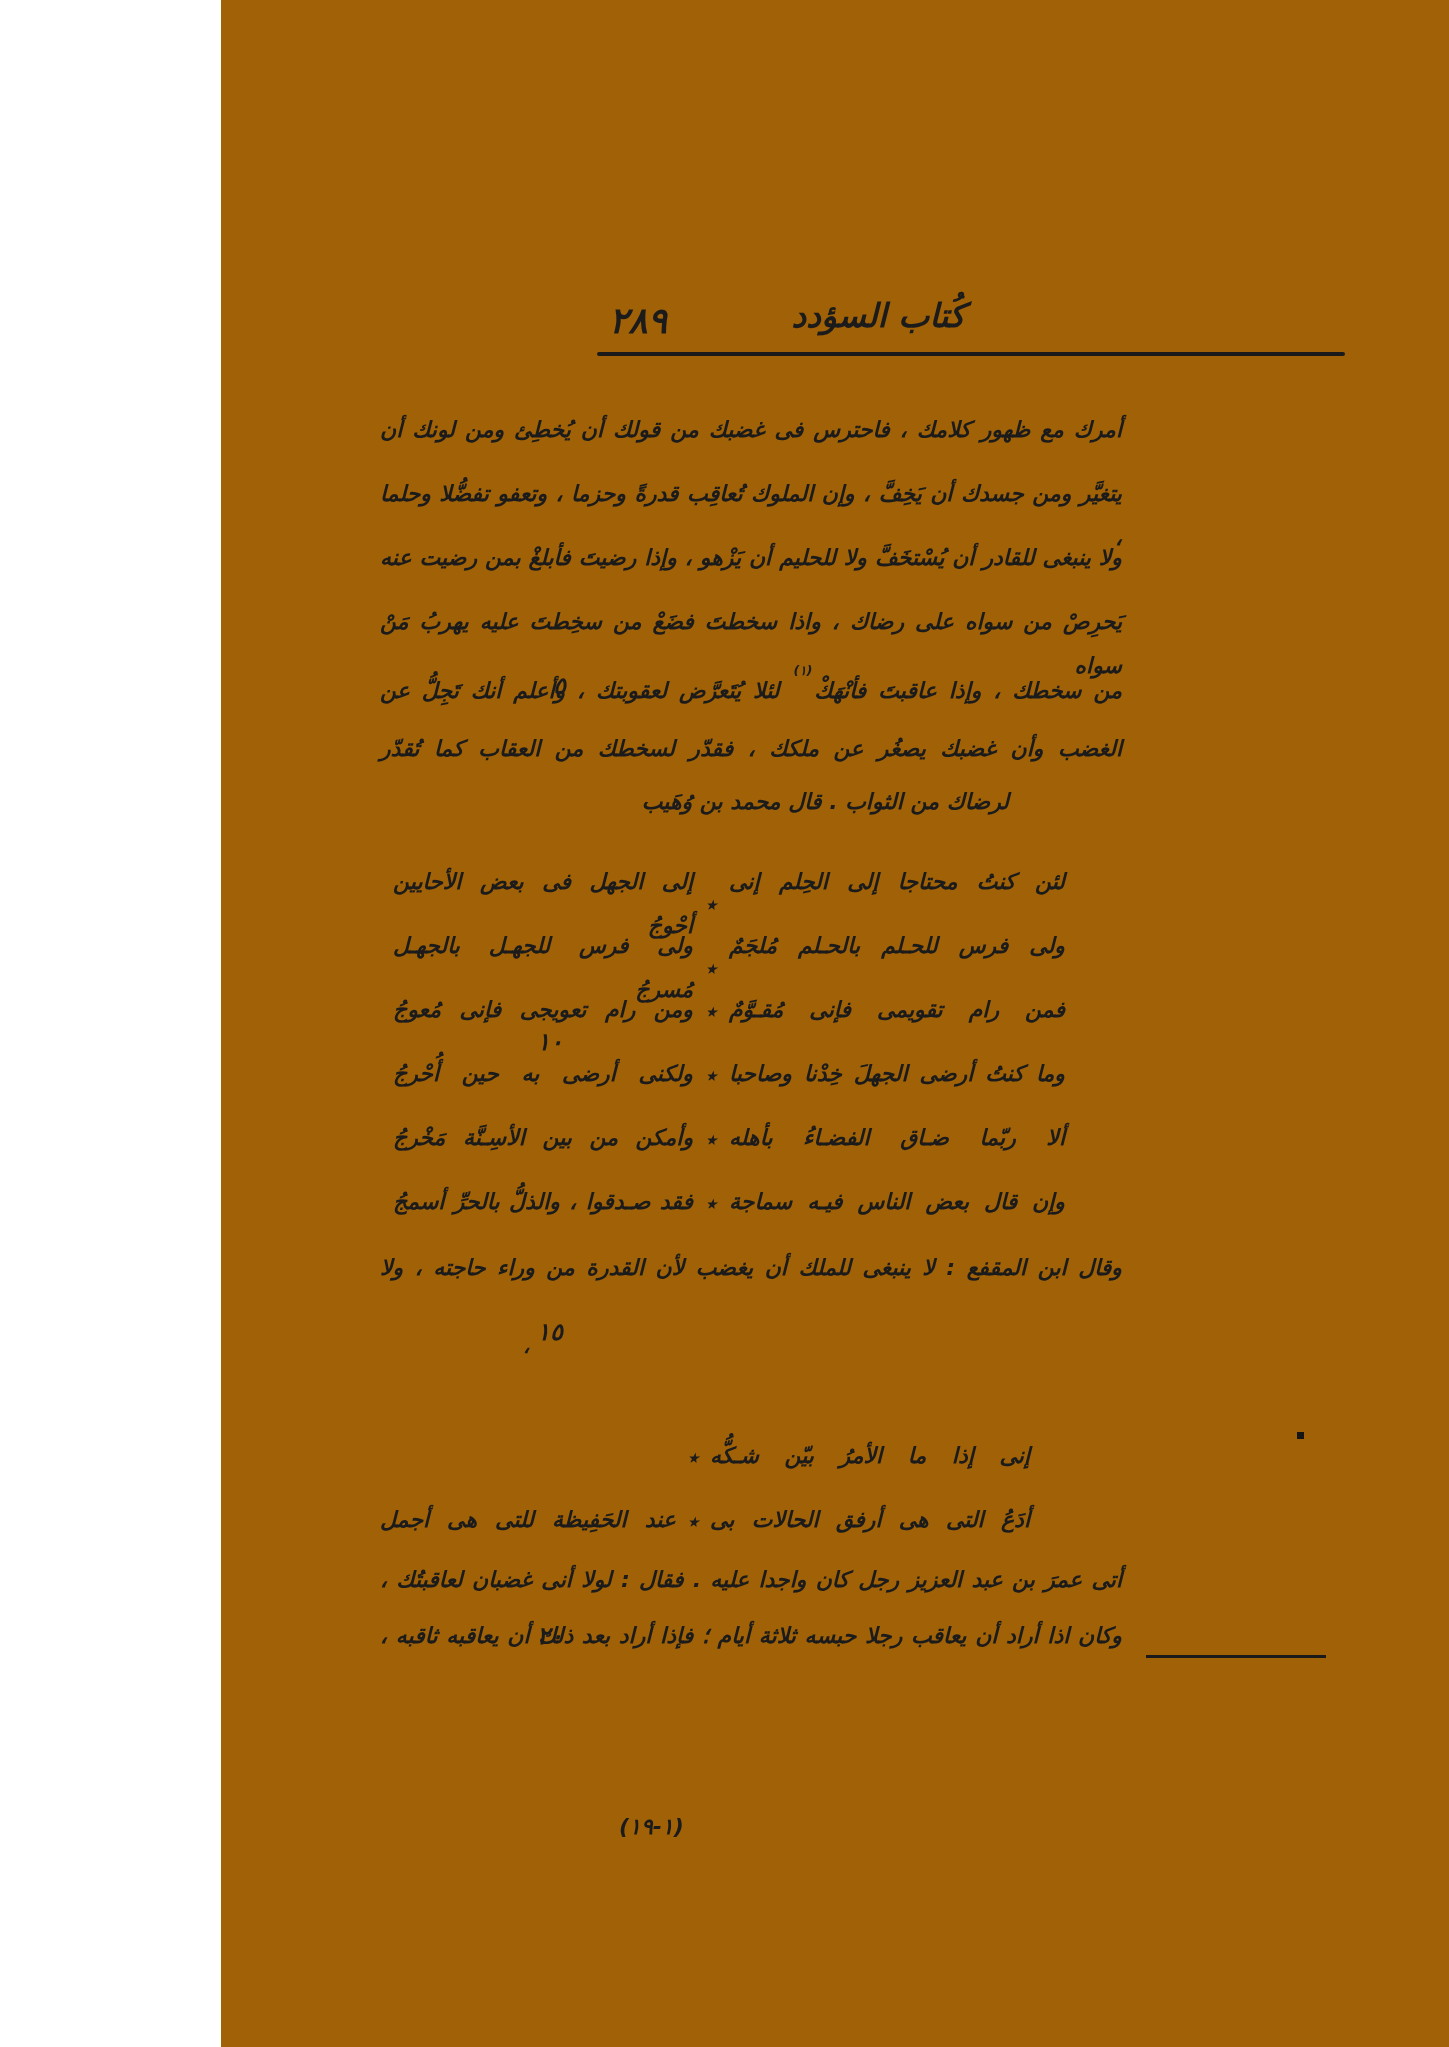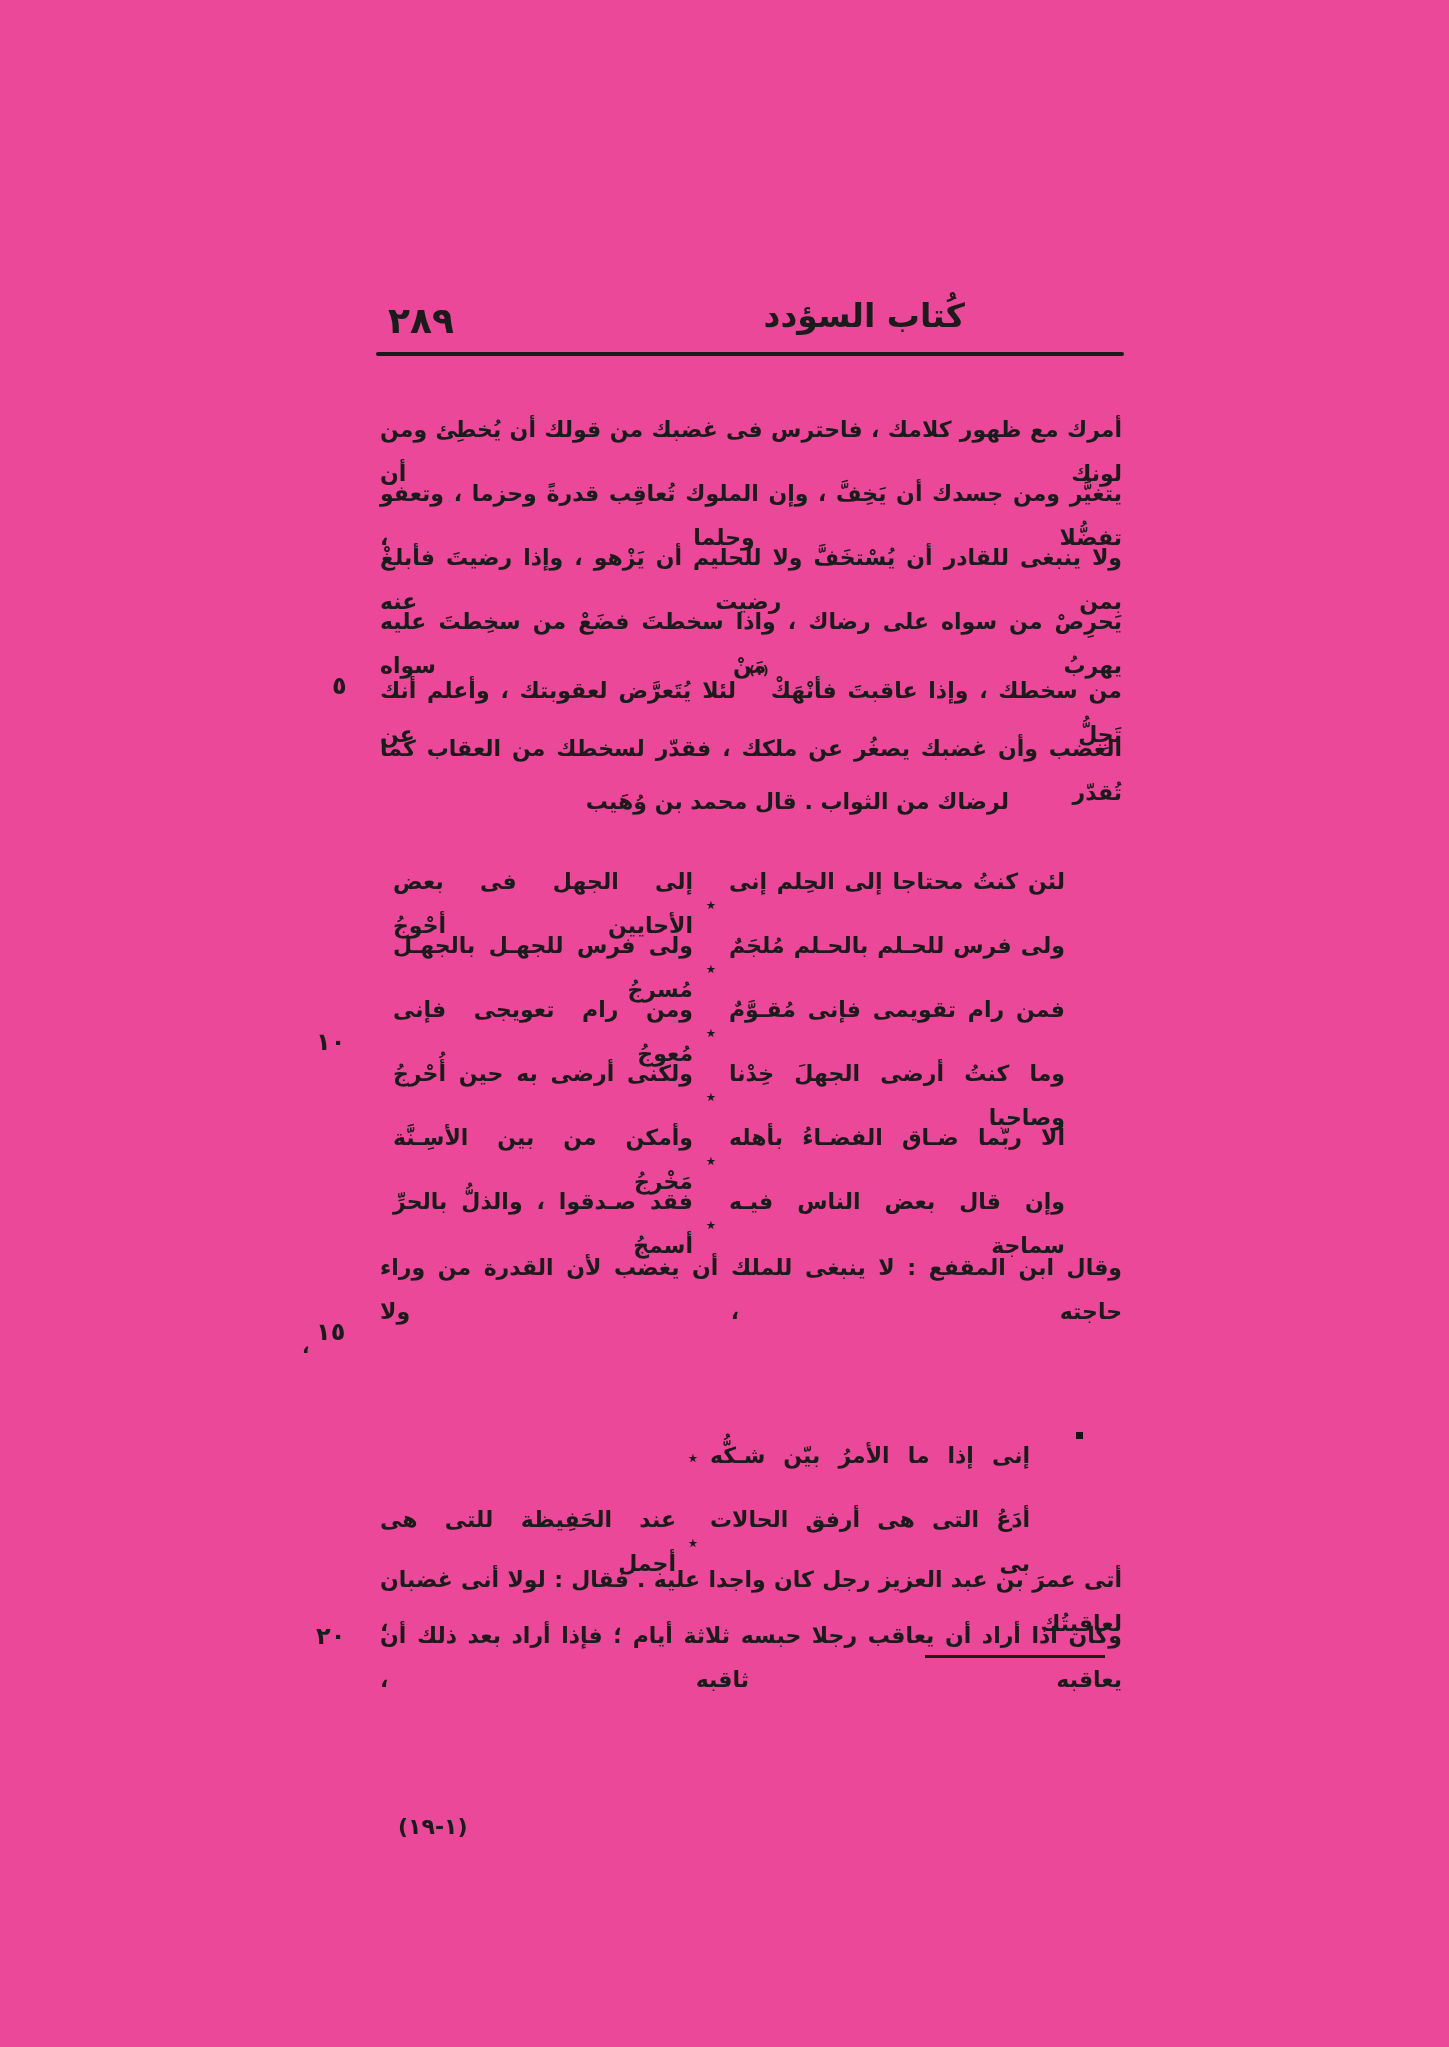--- a/index.html
+++ b/index.html
@@ -5,21 +5,21 @@
   html,body{margin:0;padding:0;}
   body{
     width:1449px;height:2047px;
     background:#ffffff;
     font-family:"DejaVu Sans", sans-serif;
     color:#1b1b1b;
     direction:rtl;
     position:relative;
     overflow:hidden;
   }
-  .page{position:relative;width:1449px;height:2047px;background:#ec4899;}
+  .page{position:relative;width:1228px;height:2047px;background:#a16207;font-style:italic;}
 
   
   .page-num{position:absolute;left:388px;top:300px;font-size:36px;font-weight:bold;letter-spacing:2px;}
   .header-title{position:absolute;right:484px;top:296px;font-size:33px;font-weight:bold;}
   .header-rule{position:absolute;top:352px;left:376px;width:748px;height:4px;background:#1a1a1a;border-radius:2px;}
 
   
   .line{
     position:absolute;right:327px;width:742px;height:46px;
     font-size:22px;font-weight:bold;line-height:44px;

